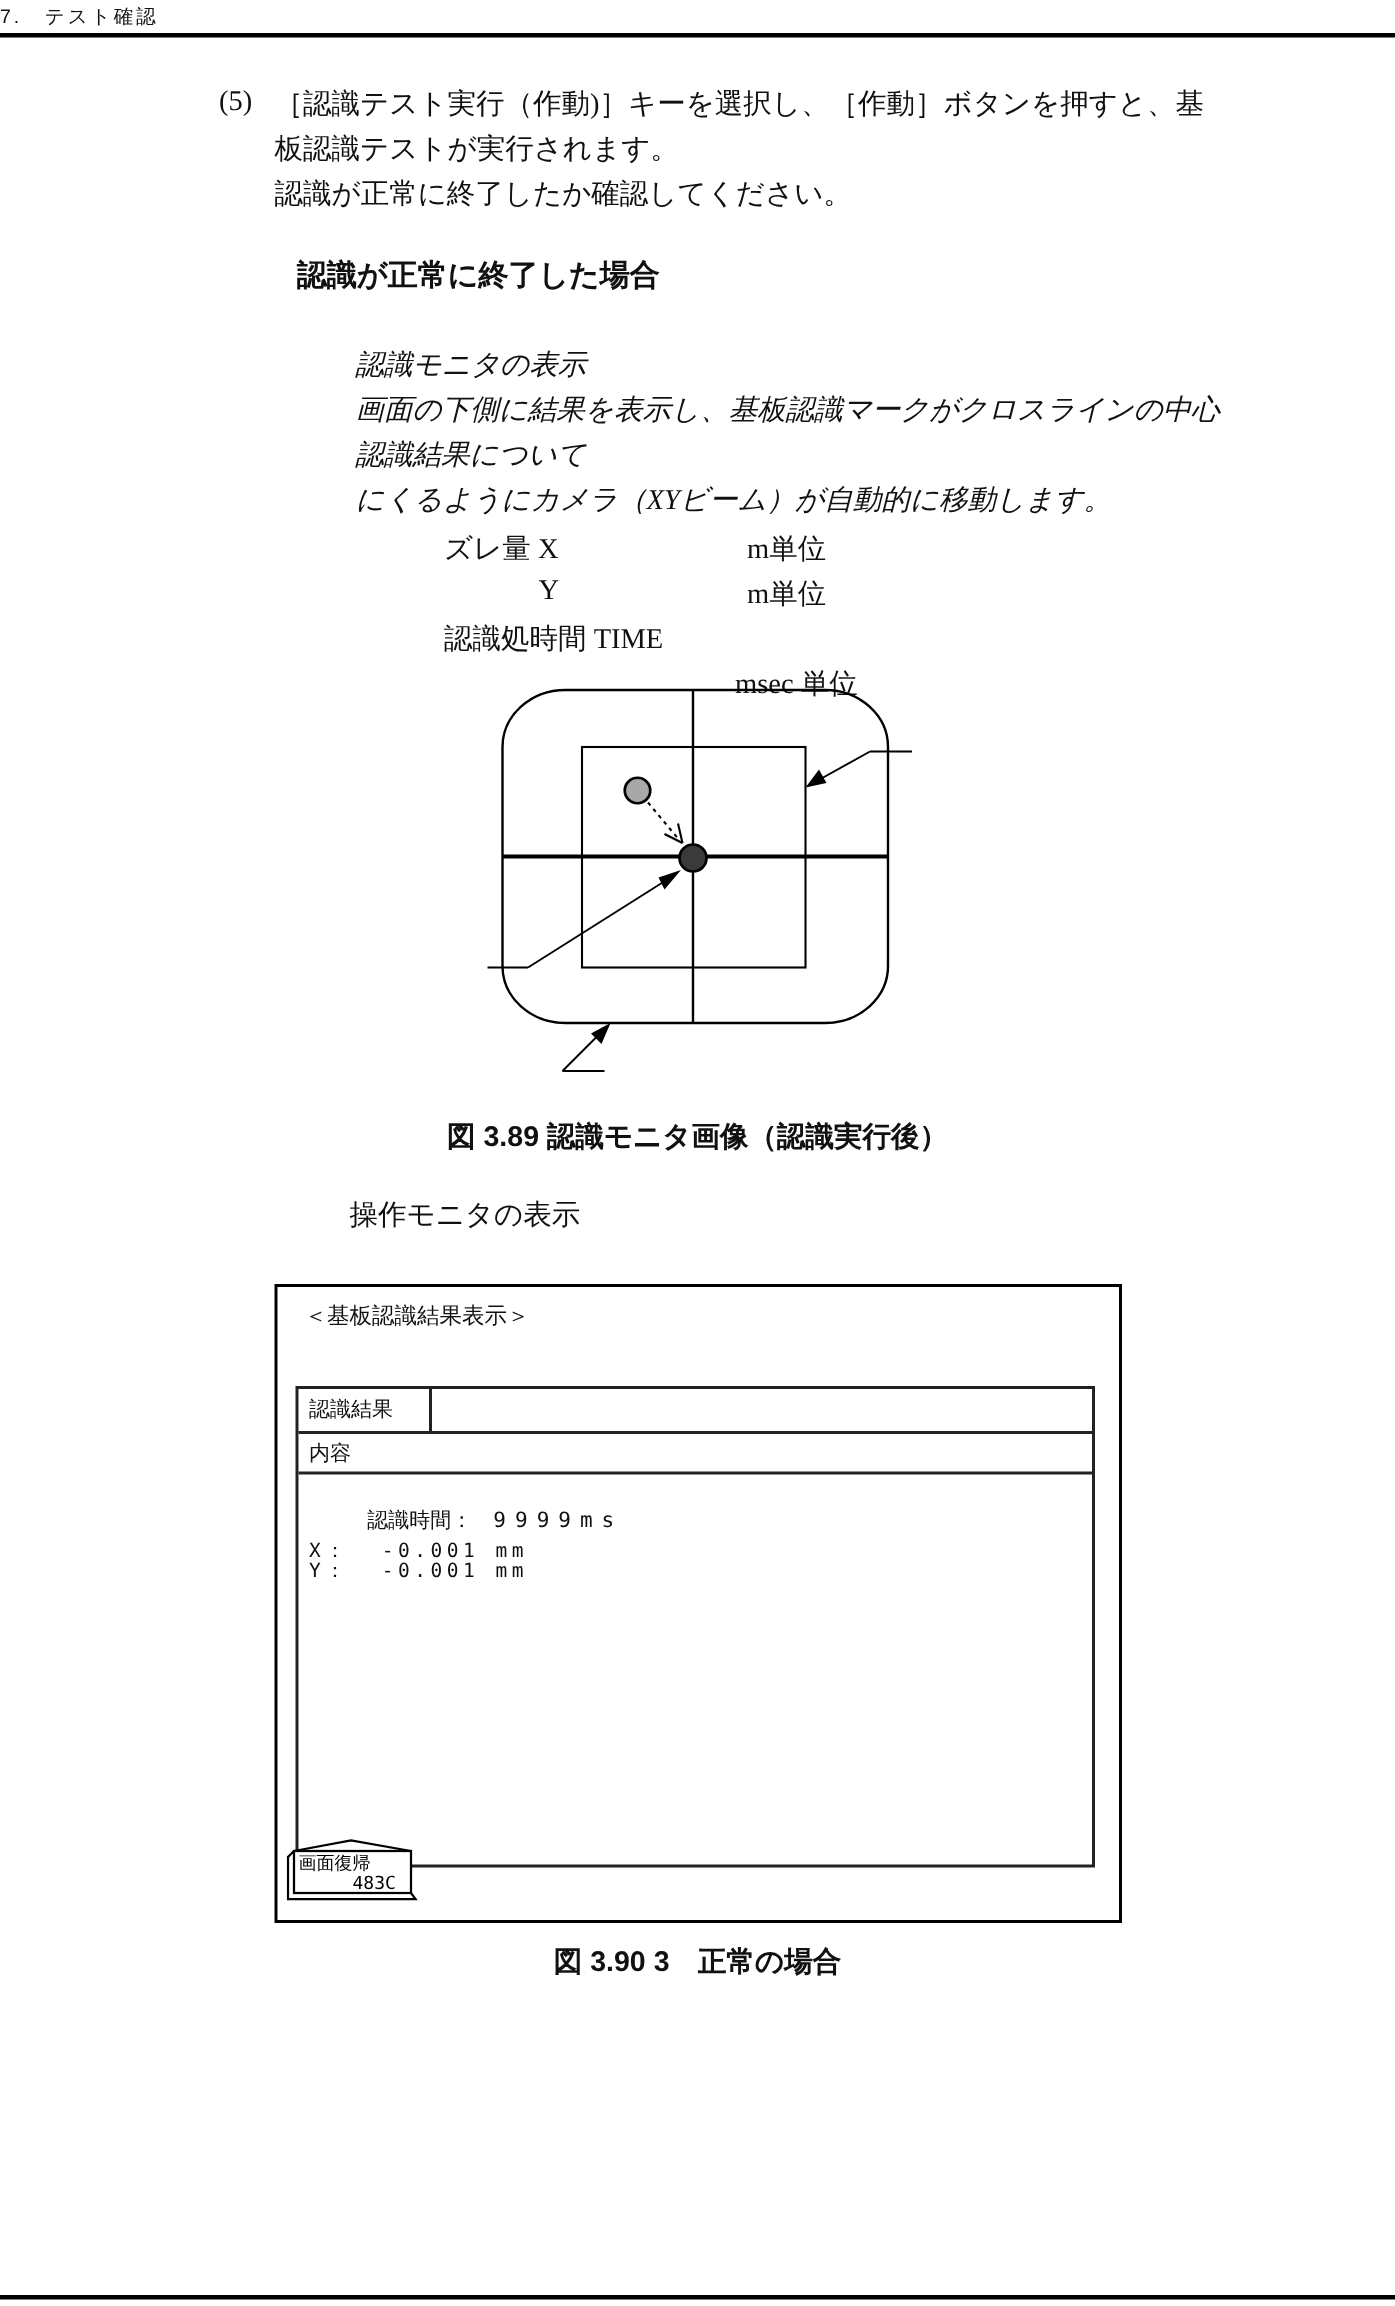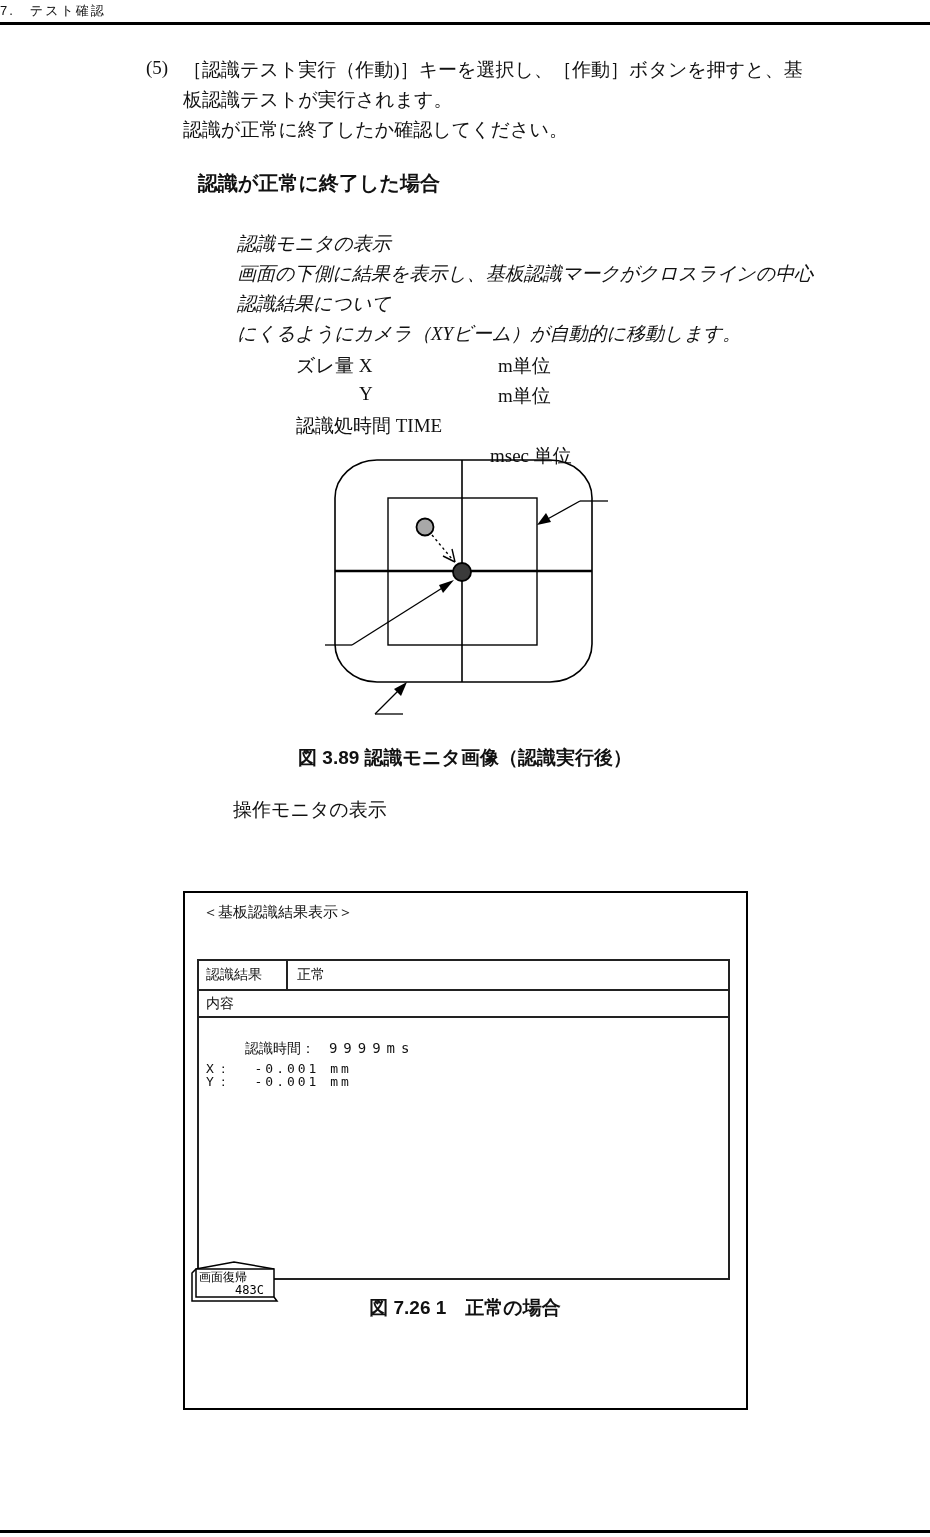--- a/index.html
+++ b/index.html
@@ -29,21 +29,21 @@
   .spec-row:nth-child(3) .spec-unit{left:194px;margin-top:30px;}
   
   .diagram{position:absolute;left:315px;top:450px;}
   
   .figcap{position:absolute;left:0;width:930px;text-align:center;font-size:19px;font-weight:bold;
     font-family:"Liberation Sans","DejaVu Sans",sans-serif;white-space:pre;}
   .cap389{top:745px;text-align:center;}
   .cap390{top:1295px;}
   .op-label{position:absolute;left:233px;top:797px;font-size:19px;white-space:nowrap;}
   
-  .panel{position:absolute;left:183px;top:891px;width:565px;height:519px;border:2px solid #000;box-sizing:border-box;background:#fff;}
+  .panel{position:absolute;left:183px;top:856px;width:565px;height:426px;border:2px solid #000;box-sizing:border-box;background:#fff;}
   .panel-title{position:absolute;left:18px;top:10px;font-size:15px;
     font-family:"Liberation Sans","DejaVu Sans",sans-serif;white-space:nowrap;}
   .rtable{position:absolute;left:12px;top:50px;width:533px;border:2px solid #222;box-sizing:border-box;
     font-family:"Liberation Sans","DejaVu Sans",sans-serif;font-size:14px;margin-top:16px;}
   .rrow1{display:flex;height:28px;border-bottom:2px solid #222;}
   .rcell-label{width:89px;border-right:2px solid #222;box-sizing:border-box;padding:5px 0 0 7px;}
   .rcell-value{flex:1;padding:5px 0 0 9px;}
   .rrow2{height:27px;border-bottom:2px solid #222;padding:4px 0 0 7px;box-sizing:border-box;}
   .rrow3{position:relative;height:260px;}
   .time-line{position:absolute;left:7px;top:6px;white-space:pre;}
@@ -125,37 +125,36 @@
   <div class="figcap cap389">図 3.89 認識モニタ画像（認識実行後）</div>
 
   <div class="op-label">操作モニタの表示</div>
 
   <div class="panel">
     <div class="panel-title">＜基板認識結果表示＞</div>
 
     <div class="rtable">
       <div class="rrow1">
         <div class="rcell-label">認識結果</div>
-        <div class="rcell-value">正常</div>
       </div>
       <div class="rrow2">内容</div>
       <div class="rrow3">
         <div class="time-line">
           <span class="time-label">認識時間：</span><span class="time-value">9999ms</span>
         </div>
         <div class="xy-line x-line">X：  -0.001 mm</div>
         <div class="xy-line y-line">Y：  -0.001 mm</div>
       </div>
     </div>
 
     <svg class="key-btn" width="92" height="44" viewBox="0 0 92 44">
       <polyline points="5,9 43,2 83,9" fill="none" stroke="#000" stroke-width="1.5"></polyline>
       <path d="M5,9 L1,13 L1,41 L86,41 L83,37" fill="none" stroke="#000" stroke-width="1.5"></path>
       <rect x="5" y="9" width="78" height="28" fill="#fff" stroke="#000" stroke-width="1.5"></rect>
       <text x="8" y="21" font-family="Liberation Sans, DejaVu Sans, sans-serif" font-size="12" fill="#000">画面復帰</text>
       <text x="44" y="34" font-family="DejaVu Sans Mono, monospace" font-size="12" fill="#000">483C</text>
     </svg>
   </div>
 
-  <div class="figcap cap390">図 7.26 1　正常の場合</div>
+  <div class="figcap cap390">図 3.90 3　正常の場合</div>
 
   <div class="ftr-rule"></div>
 </div>
 
 </body></html>

